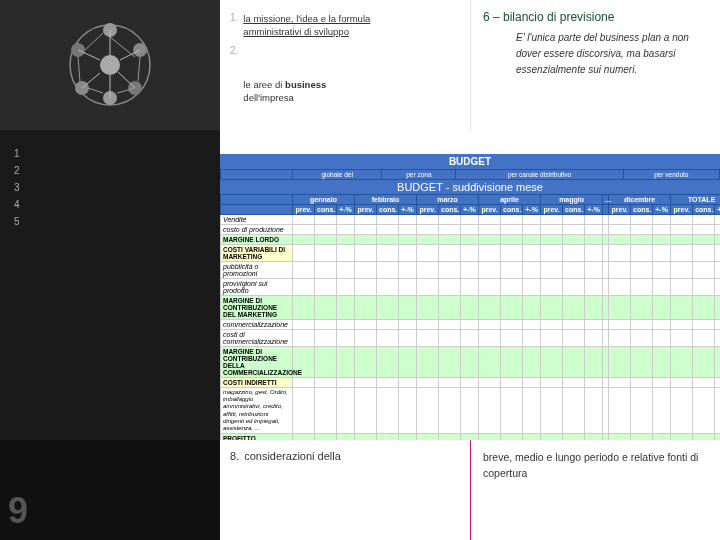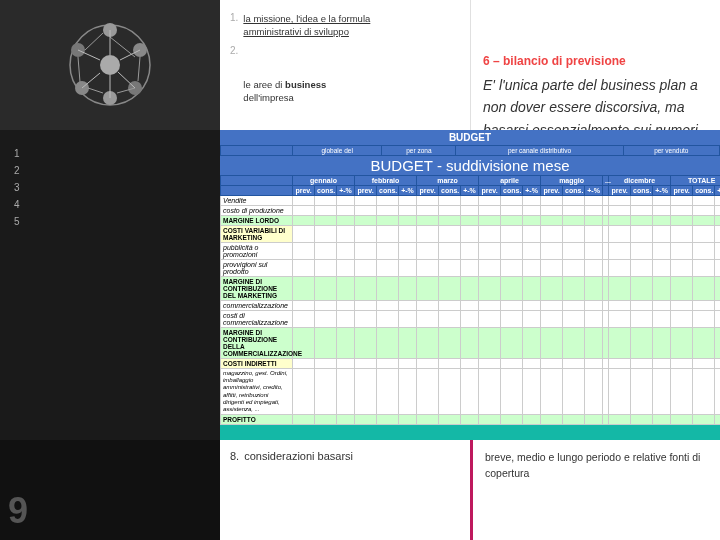--- a/index.html
+++ b/index.html
@@ -25,21 +25,21 @@
       text-align: center;
       font-weight: bold;
       font-size: 10px;
       padding: 2px 0;
     }
 
     .budget-subtitle {
       background: #4472c4;
       color: #ffffff;
       text-align: center;
-      font-size: 15px;
+      font-size: 11px;
       padding: 1px 0;
     }
 
     .budget-table {
       width: 100%;
       border-collapse: collapse;
       font-size: 7.5px;
     }
 
     .budget-table th {
@@ -124,22 +124,23 @@
     .cell-mid-left {
       grid-column: 1;
       grid-row: 2;
       background: #1a1a1a;
       padding: 8px;
     }
 
     .cell-mid-right {
       grid-column: 2;
       grid-row: 2;
-      background: #14b8a6;
+      background: #4d7c0f;
       overflow: hidden;
+      margin-top: 24px;
     }
 
     .cell-bot-left {
       grid-column: 1;
       grid-row: 3;
       background: #111111;
       display: flex;
       align-items: flex-end;
       justify-content: flex-start;
       padding: 8px;
@@ -158,45 +159,45 @@
     }
 
     .top-right-description {
       width: 50%;
       padding: 10px 12px;
       border-left: 1px solid #e0e0e0;
     }
 
     
     .description-title {
-      color: #ef4444;
-      font-weight: bold;
+      color: #14532d;
+      font-weight: normal;
       font-size: 12px;
       margin-bottom: 6px;
-      margin-top: 44px;
     }
 
     .description-body {
-      font-size: 14px;
+      font-size: 10px;
       color: #333;
       line-height: 1.6;
       font-style: italic;
+      margin-left: 33px;
     }
 
     .bot-right-left {
       width: 50%;
       padding: 10px;
       display: flex;
       align-items: flex-start;
     }
 
     .bot-right-right {
       width: 50%;
       padding: 10px 12px;
-      border-left: 3px solid #be185d;
+      border-left: 1px solid #be185d;
     }
 
     
     .side-steps {
       padding: 10px 6px;
     }
 
     .side-step-item {
       display: flex;
       margin-bottom: 6px;
@@ -720,20 +721,20 @@
     </div>
   </div>
 
   <div class="cell-bot-left">
     <span class="big-number">9</span>
   </div>
 
   <div class="cell-bot-right">
     <div class="bot-right-left">
       <span style="font-size:11px; color:#333; margin-right:5px;">8.</span>
-      <span style="font-size:11px; color:#333;">considerazioni basarsi</span>
+      <span style="font-size:11px; color:#333;">considerazioni della</span>
     </div>
     <div class="bot-right-right">
       <div class="bottom-item-text">breve, medio e lungo periodo e relative fonti di copertura</div>
     </div>
   </div>
 
 </div>
 
 </body></html>

